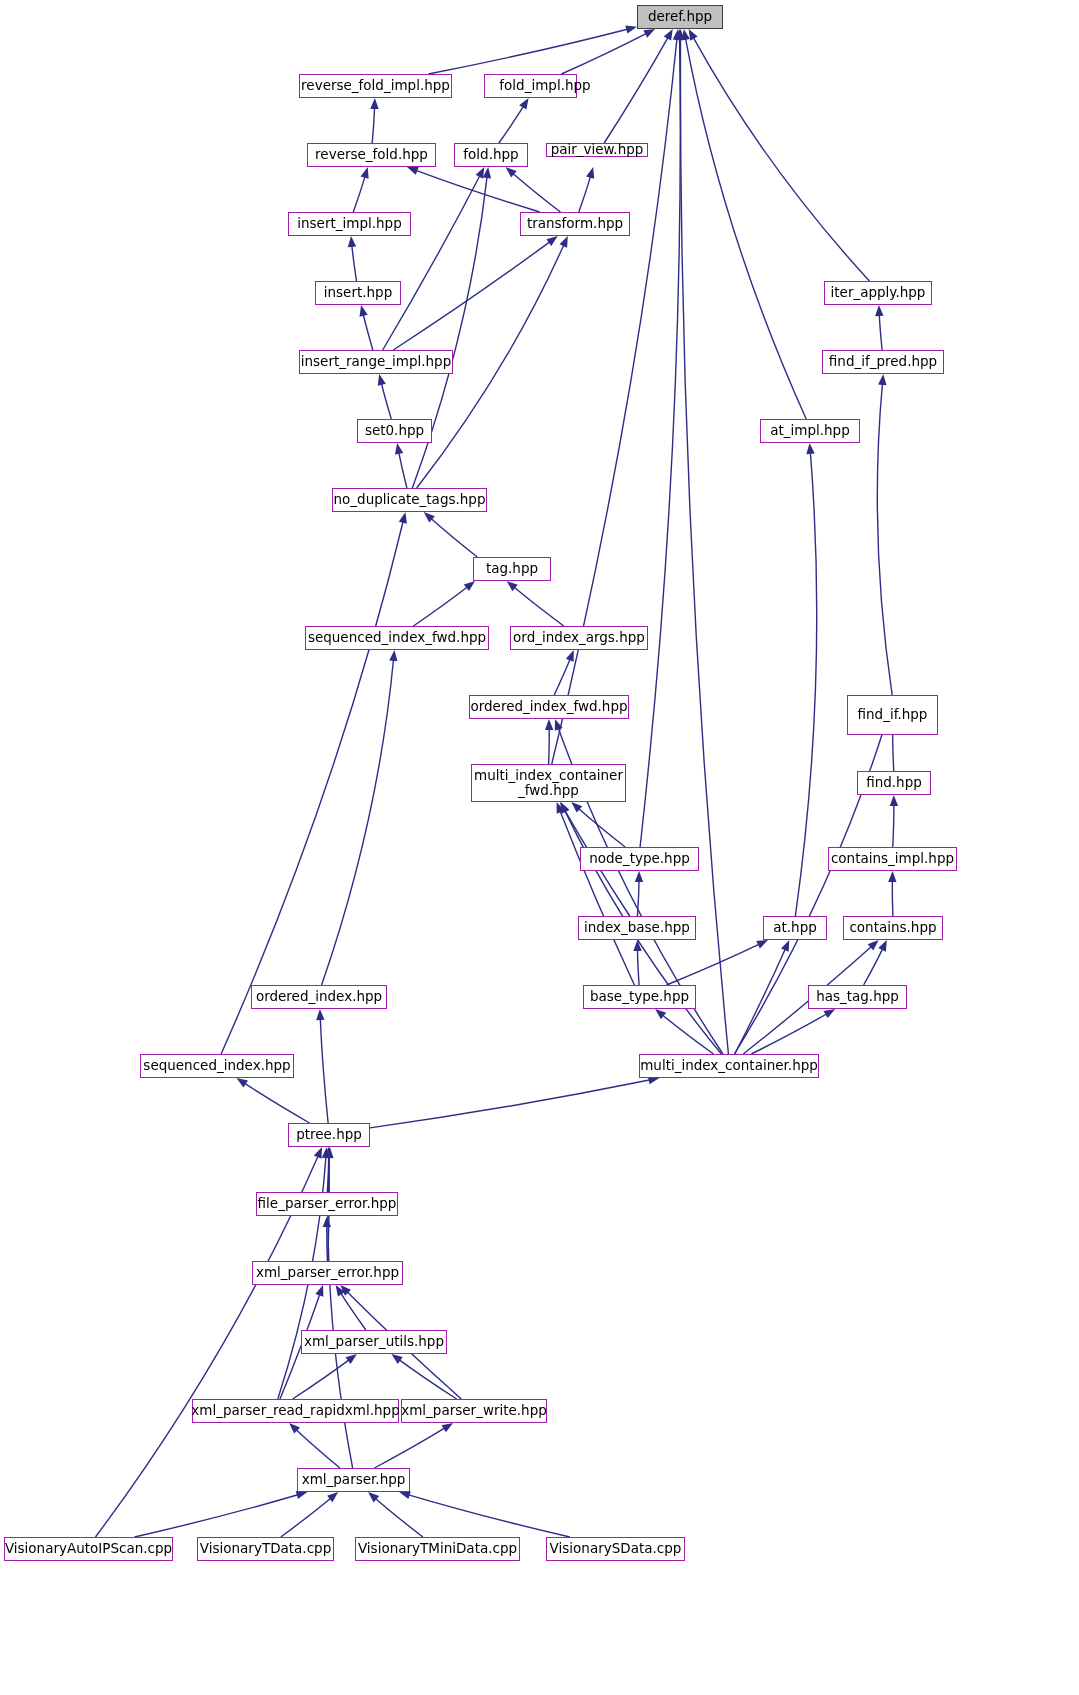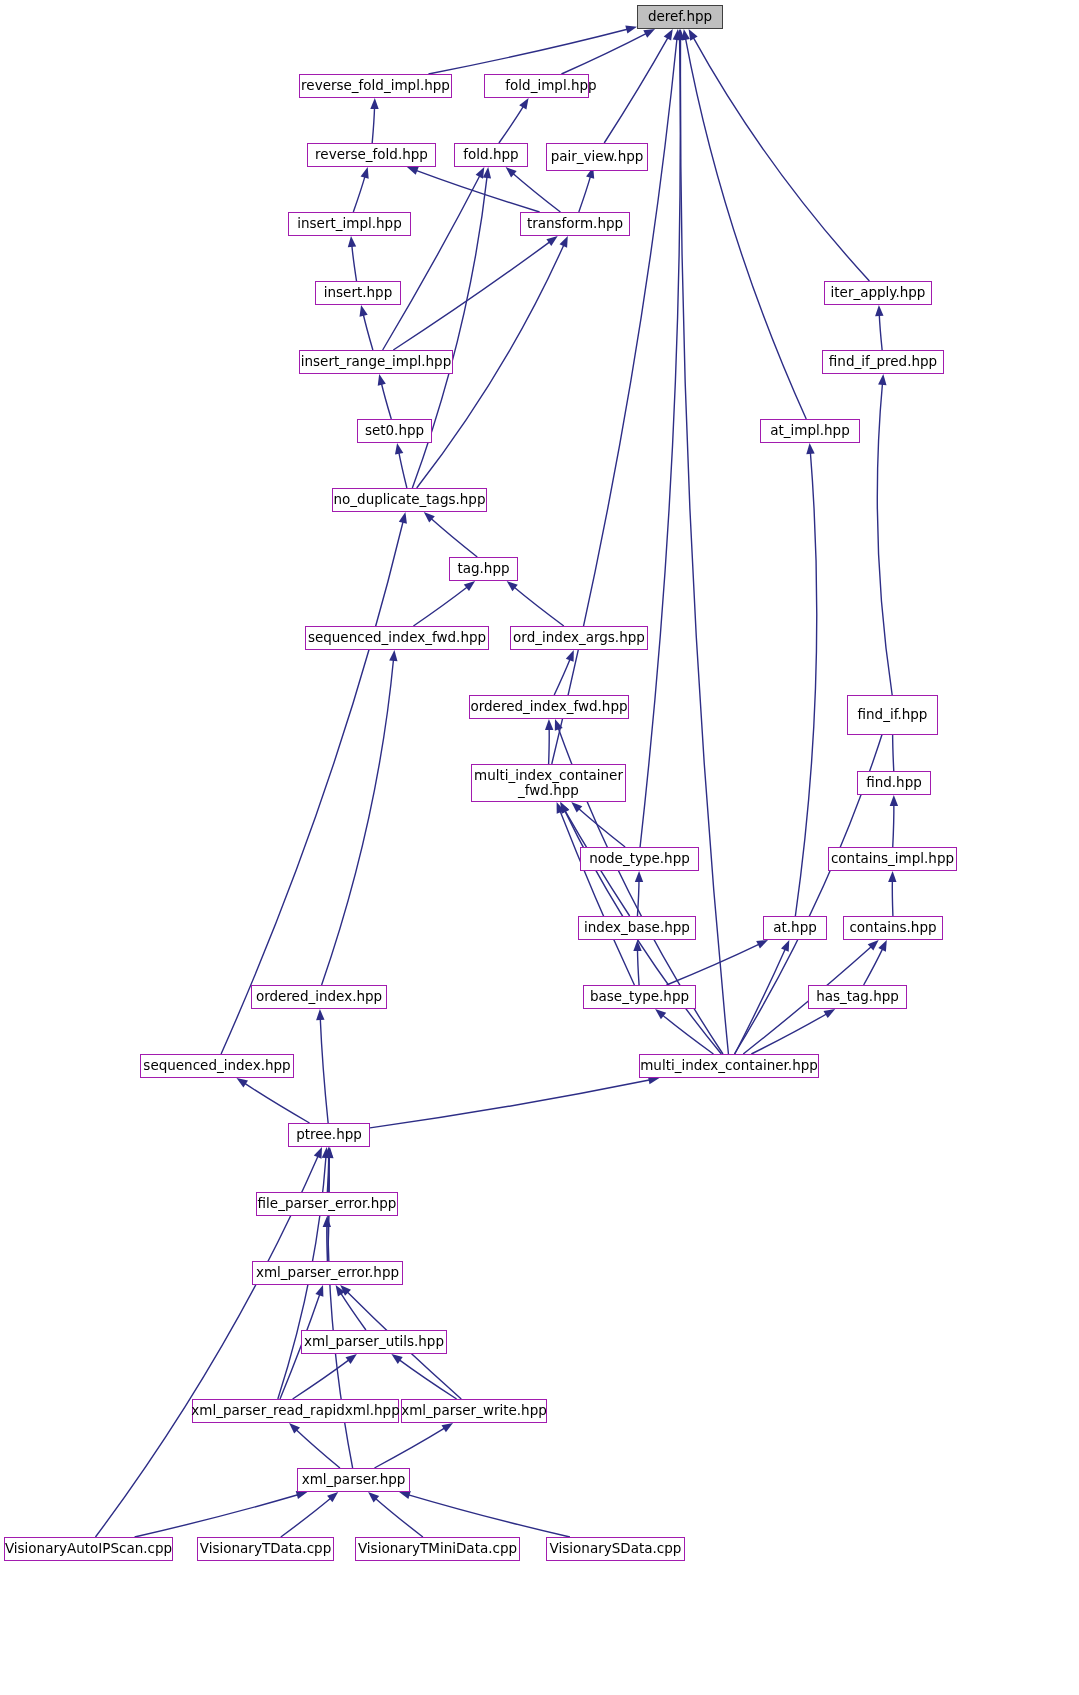--- a/index.html
+++ b/index.html
@@ -152,34 +152,34 @@
       <path d="M422.89130434782606,1537 Q394.825,1515.3217391304347 374.88880193694274,1497.9186281153015" fill="none" stroke="#2d2d86" stroke-width="1.4"></path>
       <polygon points="368.1,1492.0 379.2,1496.1 373.6,1502.4" fill="#2d2d86"></polygon>
       <path d="M569.9347826086956,1537 Q483.825,1517.0630434782609 407.695812644765,1494.5520238186473" fill="none" stroke="#2d2d86" stroke-width="1.4"></path>
       <polygon points="399.1,1492.0 410.8,1491.1 408.4,1499.1" fill="#2d2d86"></polygon>
       <path d="M95.47101449275362,1537 Q231.23184976997965,1355.06010838087 318.42924327299806,1155.248748744323" fill="none" stroke="#2d2d86" stroke-width="1.4"></path>
       <polygon points="322.0,1147.0 321.5,1158.8 313.8,1155.4" fill="#2d2d86"></polygon>
     </svg>
   <div id="node-layer">
       <div class="node root" style="left: 637px; top: 5px; width: 86px; height: 24px;">deref.hpp</div>
       <div class="node" style="left: 299px; top: 74px; width: 153px; height: 24px;">reverse_fold_impl.hpp</div>
-      <div class="node" style="left: 484px; top: 74px; width: 105px; height: 24px; padding-left: 29px;">fold_impl.hpp</div>
+      <div class="node" style="left: 484px; top: 74px; width: 93px; height: 24px; padding-left: 29px;">fold_impl.hpp</div>
       <div class="node" style="left: 307px; top: 143px; width: 129px; height: 24px;">reverse_fold.hpp</div>
       <div class="node" style="left: 454px; top: 143px; width: 74px; height: 24px;">fold.hpp</div>
-      <div class="node" style="left: 546px; top: 143px; width: 102px; height: 28px;">pair_view.hpp</div>
+      <div class="node" style="left: 546px; top: 143px; width: 102px; height: 14px;">pair_view.hpp</div>
       <div class="node" style="left: 288px; top: 212px; width: 123px; height: 24px;">insert_impl.hpp</div>
       <div class="node" style="left: 520px; top: 212px; width: 110px; height: 24px;">transform.hpp</div>
       <div class="node" style="left: 315px; top: 281px; width: 86px; height: 24px;">insert.hpp</div>
       <div class="node" style="left: 824px; top: 281px; width: 108px; height: 24px;">iter_apply.hpp</div>
       <div class="node" style="left: 299px; top: 350px; width: 154px; height: 24px;">insert_range_impl.hpp</div>
       <div class="node" style="left: 822px; top: 350px; width: 122px; height: 24px;">find_if_pred.hpp</div>
       <div class="node" style="left: 357px; top: 419px; width: 75px; height: 24px;">set0.hpp</div>
       <div class="node" style="left: 760px; top: 419px; width: 100px; height: 24px;">at_impl.hpp</div>
       <div class="node" style="left: 332px; top: 488px; width: 155px; height: 24px;">no_duplicate_tags.hpp</div>
-      <div class="node" style="left: 449px; top: 557px; width: 69px; height: 24px;">tag.hpp</div>
+      <div class="node" style="left: 473px; top: 557px; width: 78px; height: 24px;">tag.hpp</div>
       <div class="node" style="left: 305px; top: 626px; width: 184px; height: 24px;">sequenced_index_fwd.hpp</div>
       <div class="node" style="left: 510px; top: 626px; width: 138px; height: 24px;">ord_index_args.hpp</div>
       <div class="node" style="left: 469px; top: 695px; width: 160px; height: 24px;">ordered_index_fwd.hpp</div>
       <div class="node" style="left: 847px; top: 695px; width: 91px; height: 40px;">find_if.hpp</div>
       <div class="node" style="left: 471px; top: 764px; width: 155px; height: 38px;">multi_index_container
 _fwd.hpp</div>
       <div class="node" style="left: 857px; top: 771px; width: 74px; height: 24px;">find.hpp</div>
       <div class="node" style="left: 580px; top: 847px; width: 119px; height: 24px;">node_type.hpp</div>
       <div class="node" style="left: 828px; top: 847px; width: 129px; height: 24px;">contains_impl.hpp</div>
       <div class="node" style="left: 578px; top: 916px; width: 118px; height: 24px;">index_base.hpp</div>

